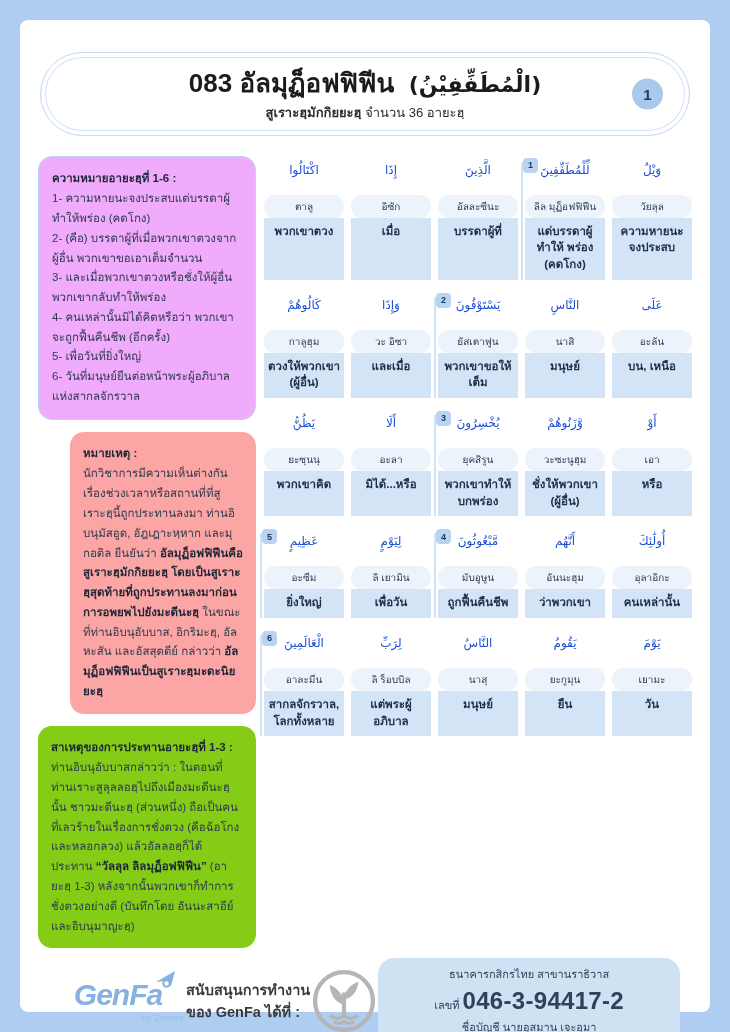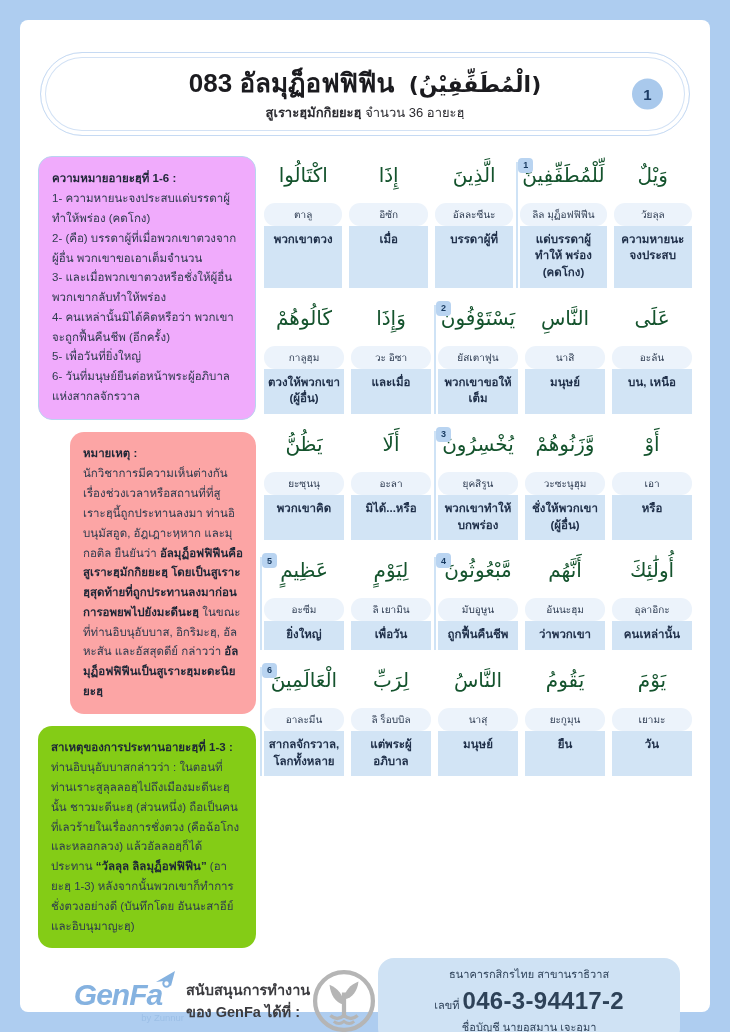--- a/index.html
+++ b/index.html
@@ -49,21 +49,21 @@
   .wcell.badged::before {
     content:""; position:absolute; left:-4.5px; top:4px; bottom:0;
     width:2px; background:#cfe3f6;
   }
   .vbadge {
     position:absolute; left:-2px; top:0; width:15px; height:15px; border-radius:4px;
     background:#b9d4f1; color:#17395f; font-size:9px; font-weight:700;
     display:flex; align-items:center; justify-content:center; z-index:2;
   }
   .warabic {
-    font-family:"DejaVu Sans",sans-serif; font-size:20px; color:#14532d;
+    font-family:"DejaVu Sans",sans-serif; font-size:12px; color:#1d4ed8;
     text-align:center; padding:5px 2px 16px; min-height:37px;
   }
   .wtranslit {
     background:#ecf3fb; font-size:10px; color:#2c3a50;
     text-align:center; padding:4px 2px;border-radius:11px;
   }
   .wmeaning {
     background:#d2e4f5; font-size:11.5px; font-weight:600; color:#20304a;
     text-align:center; padding:5px 3px 7px; flex:1; line-height:1.45;
   }

